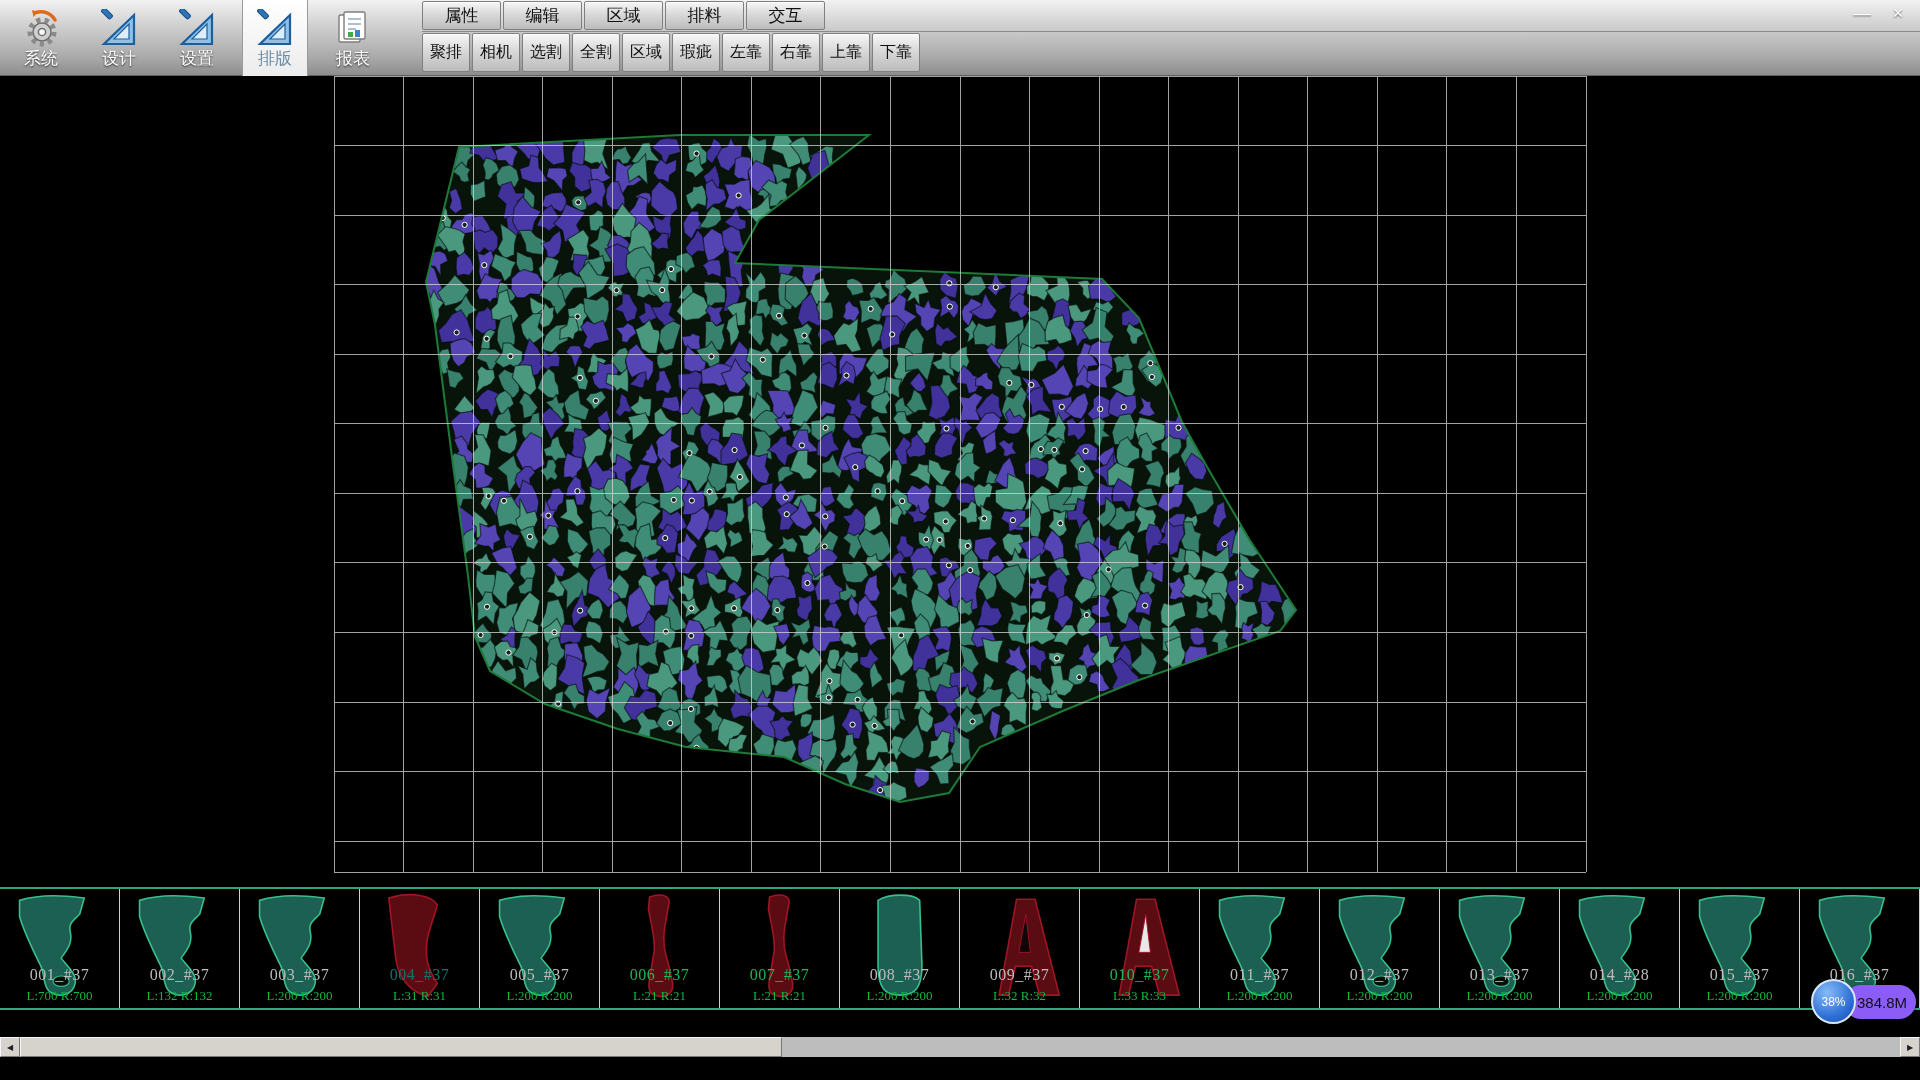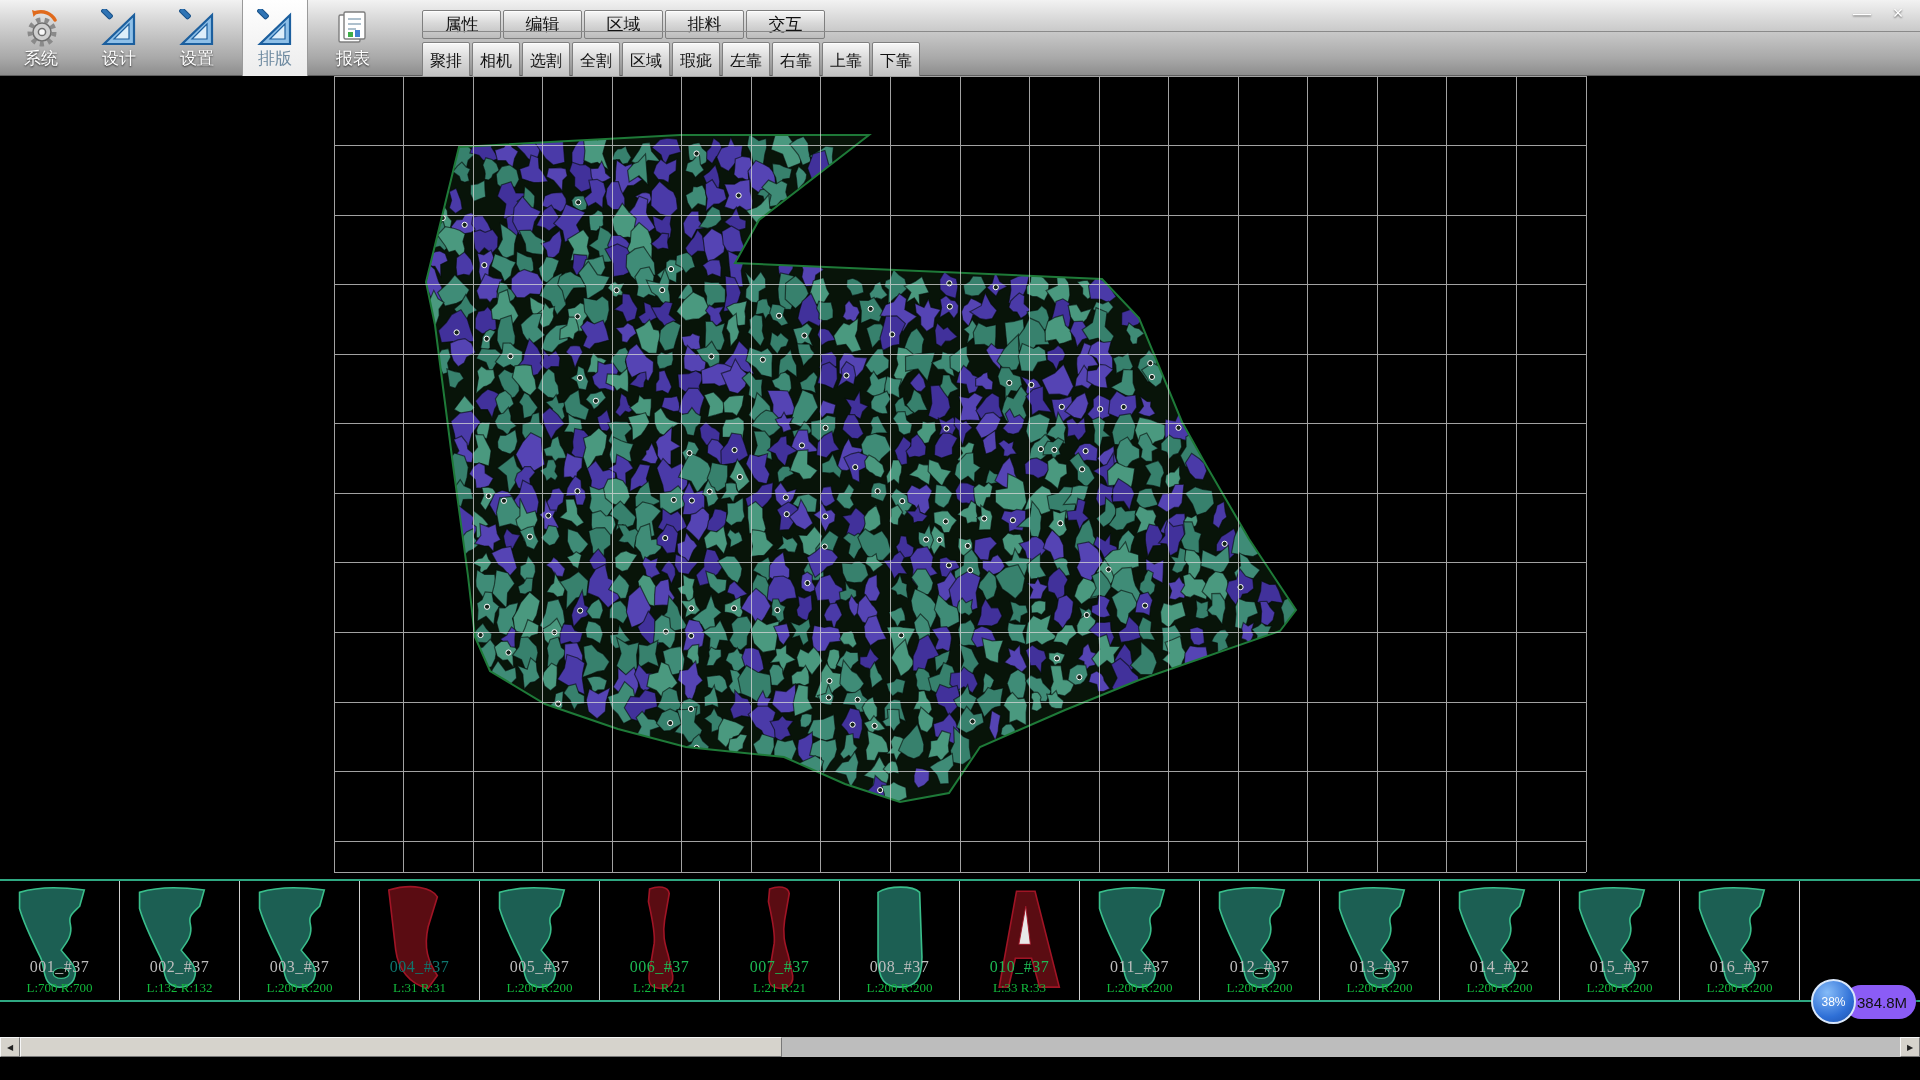--- a/index.html
+++ b/index.html
@@ -14,21 +14,21 @@
   .nav-tab{width:66px;height:76px;display:flex;flex-direction:column;align-items:center;
     justify-content:center;cursor:pointer;}
   .nav-tab.active{background:linear-gradient(#ffffff,#ececec);border-left:1px solid #9a9a9a;
     border-right:1px solid #9a9a9a;box-sizing:border-box;}
   .nav-icon svg{width:40px;height:40px;display:block;}
   .nav-label{font-size:17px;color:#fff;text-shadow:0 1px 2px rgba(0,0,0,.75);line-height:19px;}
   .nav-tab.active .nav-label{color:#6e8aa0;text-shadow:none;}
 
   .menu-area{position:absolute;left:422px;top:0;}
   .menu-row{display:flex;}
-  .menu-row.r1{height:30px;padding-top:10px;}
+  .menu-row.r1{height:30px;padding-top:1px;}
   .menu-row.r2{height:41px;padding-top:2px;}
   .mbtn{background:linear-gradient(#f7f7f7,#d9d9d9 45%,#bcbcbc);border:1px solid #7f7f7f;
     border-radius:2px;display:flex;align-items:center;justify-content:center;color:#101010;
     box-shadow:inset 0 1px 0 rgba(255,255,255,.85);cursor:pointer;box-sizing:border-box;}
   .menu-row.r1 .mbtn{width:79px;height:29px;font-size:17px;margin-right:2px;}
   .menu-row.r2 .mbtn{width:48px;height:39px;font-size:16px;margin-right:2px;}
   .toolbar-divider{position:absolute;left:422px;right:0;top:31px;height:1px;background:#8a8a8a;}
 
   .win-ctl{position:absolute;top:1px;right:8px;display:flex;gap:8px;}
   .win-ctl .wbtn{width:28px;height:24px;background:transparent;border:none;color:#fff;
@@ -1039,21 +1039,21 @@
           <line x1="334" y1="486.92" x2="1586" y2="486.92"></line>
           <line x1="334" y1="556.48" x2="1586" y2="556.48"></line>
           <line x1="334" y1="626.04" x2="1586" y2="626.04"></line>
           <line x1="334" y1="695.6" x2="1586" y2="695.6"></line>
           <line x1="334" y1="765.1600000000001" x2="1586" y2="765.1600000000001"></line>
           <line x1="334" y1="796" x2="1586" y2="796"></line>
         </g>
       </svg>
   </main>
 
-  <section class="pieces-panel" style="border-top-color: rgb(47, 168, 130); border-bottom-color: rgb(47, 168, 130);">
+  <section class="pieces-panel" style="border-top-color: rgb(47, 168, 130); border-bottom-color: rgb(47, 168, 130); margin-top: 8px;">
       <div class="cell">
         <svg viewBox="0 0 90 95">
           <path d="M10,8 C30,2 50,4 66,6 L62,20 C56,26 52,28 54,36 C56,46 50,52 46,58 C52,66 60,72 58,80 C56,90 44,93 36,87 C30,82 32,72 28,64 C22,52 14,36 10,22 Z" fill="#1c5f53" stroke="#39bd8a" stroke-width="1.4"></path>
           <ellipse cx="46" cy="78" rx="7" ry="4.5" fill="#05100a" stroke="#39bd8a" stroke-width="1"></ellipse>
         </svg>
         <div class="cell-label" style="color:#bdbdbd">001_#37</div>
         <div class="cell-lr" style="color:#12b93c">L:700 R:700</div>
       </div>
       <div class="cell">
         <svg viewBox="0 0 90 95">
@@ -1100,20 +1100,28 @@
       <div class="cell">
         <svg viewBox="0 0 90 95">
           <path d="M26,8 C36,2 56,2 62,8 L64,64 C64,84 58,90 45,90 C32,90 26,84 26,64 Z" fill="#1c5f53" stroke="#39bd8a" stroke-width="1.4"></path>
         </svg>
         <div class="cell-label" style="color:#bdbdbd">008_#37</div>
         <div class="cell-lr" style="color:#12b93c">L:200 R:200</div>
       </div>
       <div class="cell">
         <svg viewBox="0 0 90 95">
           <path d="M27,90 L42,7 L58,7 L79,90 L62,90 L55,65 L41,65 L35,90 Z" fill="#5a0c12" stroke="#a01425" stroke-width="1.4"></path>
+          <path d="M44,53 L50,20 L54,53 Z" fill="#10060a" stroke="#a01425" stroke-width="0.8"></path>
+        </svg>
+        <div class="cell-label" style="color:#bdbdbd">009_#37</div>
+        <div class="cell-lr" style="color:#12b93c">L:32 R:32</div>
+      </div>
+      <div class="cell">
+        <svg viewBox="0 0 90 95">
+          <path d="M27,90 L42,7 L58,7 L79,90 L62,90 L55,65 L41,65 L35,90 Z" fill="#5a0c12" stroke="#a01425" stroke-width="1.4"></path>
           <path d="M44,53 L50,20 L54,53 Z" fill="#e8e8e8" stroke="#a01425" stroke-width="0.8"></path>
         </svg>
         <div class="cell-label" style="color:#1db954">010_#37</div>
         <div class="cell-lr" style="color:#12b93c">L:33 R:33</div>
       </div>
       <div class="cell">
         <svg viewBox="0 0 90 95">
           <path d="M10,8 C30,2 50,4 66,6 L62,20 C56,26 52,28 54,36 C56,46 50,52 46,58 C52,66 60,72 58,80 C56,90 44,93 36,87 C30,82 32,72 28,64 C22,52 14,36 10,22 Z" fill="#1c5f53" stroke="#39bd8a" stroke-width="1.4"></path>
         </svg>
         <div class="cell-label" style="color:#bdbdbd">011_#37</div>
@@ -1132,21 +1140,21 @@
           <path d="M10,8 C30,2 50,4 66,6 L62,20 C56,26 52,28 54,36 C56,46 50,52 46,58 C52,66 60,72 58,80 C56,90 44,93 36,87 C30,82 32,72 28,64 C22,52 14,36 10,22 Z" fill="#1c5f53" stroke="#39bd8a" stroke-width="1.4"></path>
           <ellipse cx="46" cy="78" rx="7" ry="4.5" fill="#05100a" stroke="#39bd8a" stroke-width="1"></ellipse>
         </svg>
         <div class="cell-label" style="color:#bdbdbd">013_#37</div>
         <div class="cell-lr" style="color:#12b93c">L:200 R:200</div>
       </div>
       <div class="cell">
         <svg viewBox="0 0 90 95">
           <path d="M10,8 C30,2 50,4 66,6 L62,20 C56,26 52,28 54,36 C56,46 50,52 46,58 C52,66 60,72 58,80 C56,90 44,93 36,87 C30,82 32,72 28,64 C22,52 14,36 10,22 Z" fill="#1c5f53" stroke="#39bd8a" stroke-width="1.4"></path>
         </svg>
-        <div class="cell-label" style="color:#bdbdbd">014_#22</div>
+        <div class="cell-label" style="color:#bdbdbd">014_#28</div>
         <div class="cell-lr" style="color:#12b93c">L:200 R:200</div>
       </div>
       <div class="cell">
         <svg viewBox="0 0 90 95">
           <path d="M10,8 C30,2 50,4 66,6 L62,20 C56,26 52,28 54,36 C56,46 50,52 46,58 C52,66 60,72 58,80 C56,90 44,93 36,87 C30,82 32,72 28,64 C22,52 14,36 10,22 Z" fill="#1c5f53" stroke="#39bd8a" stroke-width="1.4"></path>
         </svg>
         <div class="cell-label" style="color:#bdbdbd">015_#37</div>
         <div class="cell-lr" style="color:#12b93c">L:200 R:200</div>
       </div>
       <div class="cell">

